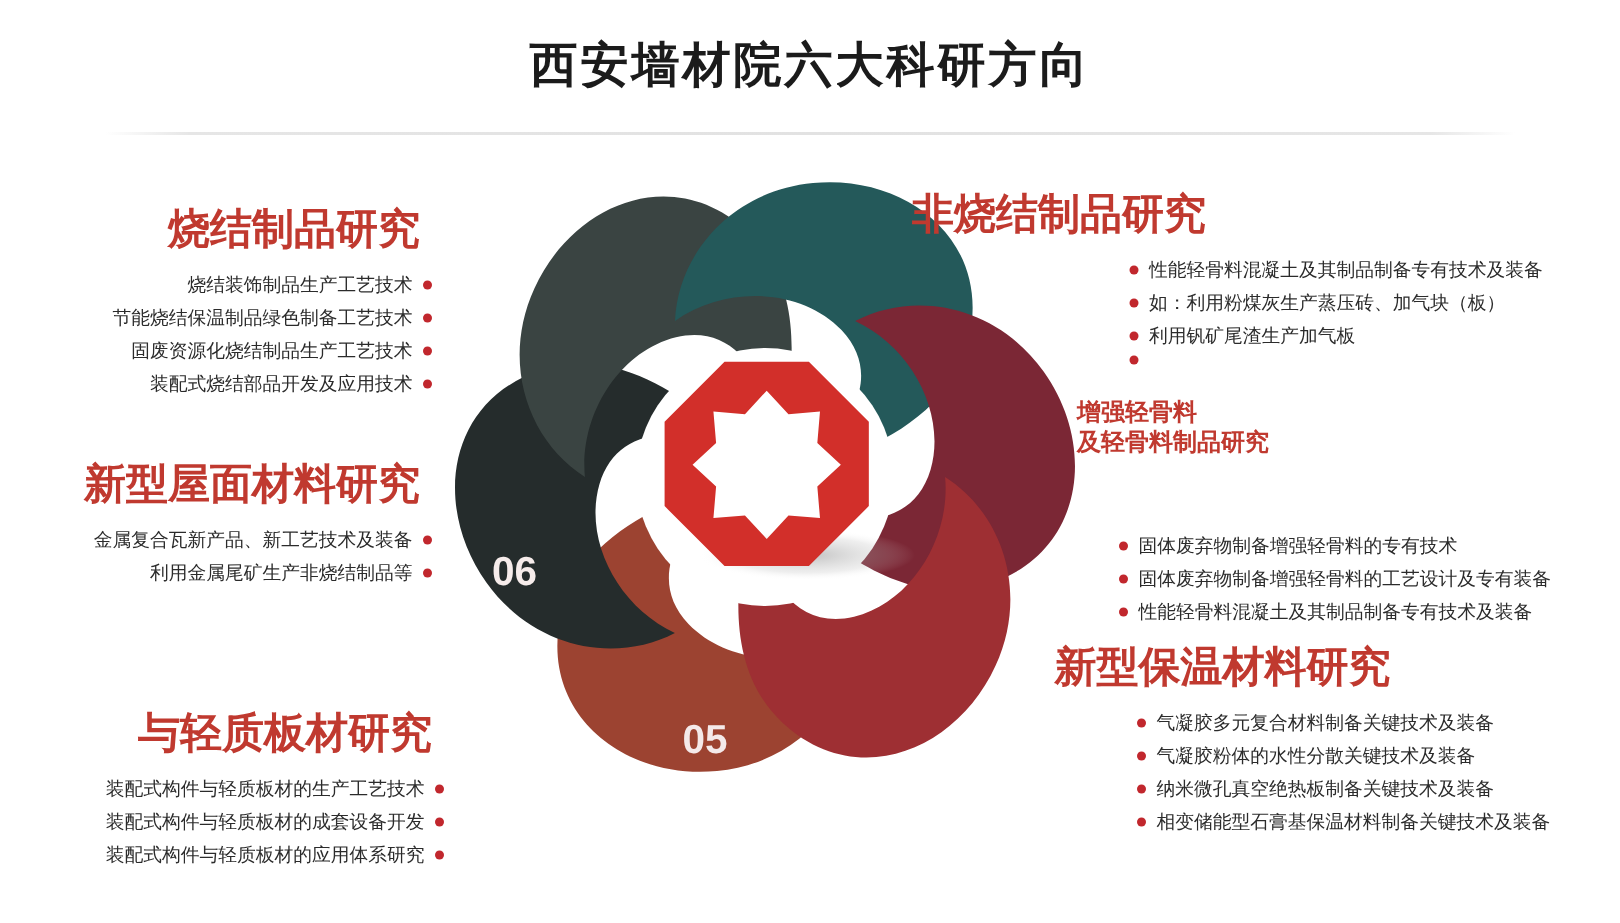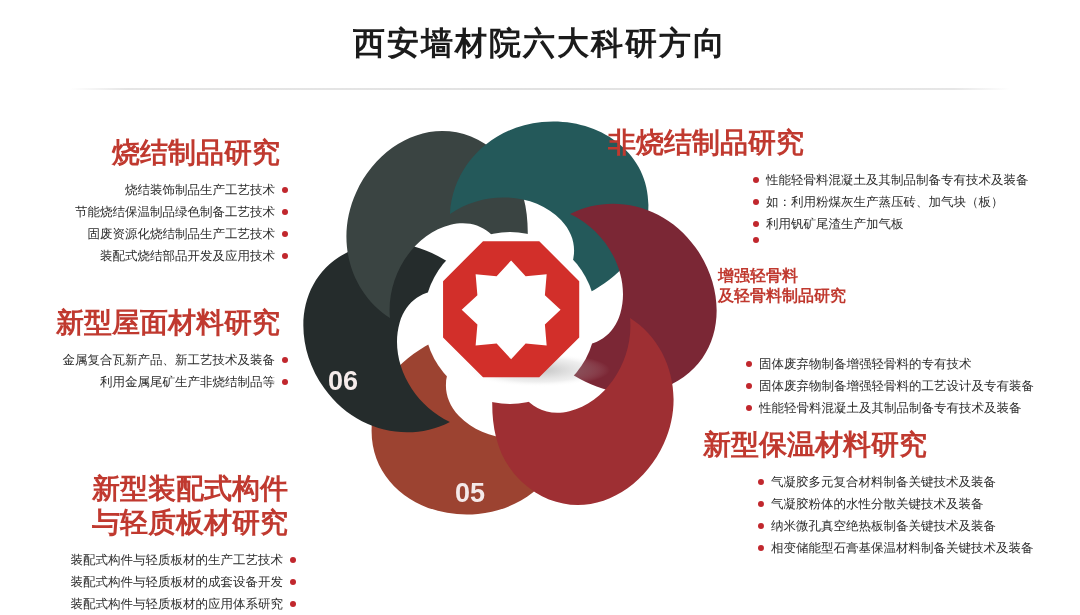--- a/index.html
+++ b/index.html
@@ -169,21 +169,20 @@
         </div>
       <div class="bl">
           <span>利用金属尾矿生产非烧结制品等</span>
           <span class="dot"></span>
         </div>
     </div>
   </div>
 
   <div class="sec side-left" id="sec05">
     <div class="sec-head sz1">
-      <div>新型装配式构件</div>
       <div>与轻质板材研究</div>
     </div>
     <div class="bullets">
       <div class="bl">
           <span>装配式构件与轻质板材的生产工艺技术</span>
           <span class="dot"></span>
         </div>
       <div class="bl">
           <span>装配式构件与轻质板材的成套设备开发</span>
           <span class="dot"></span>

